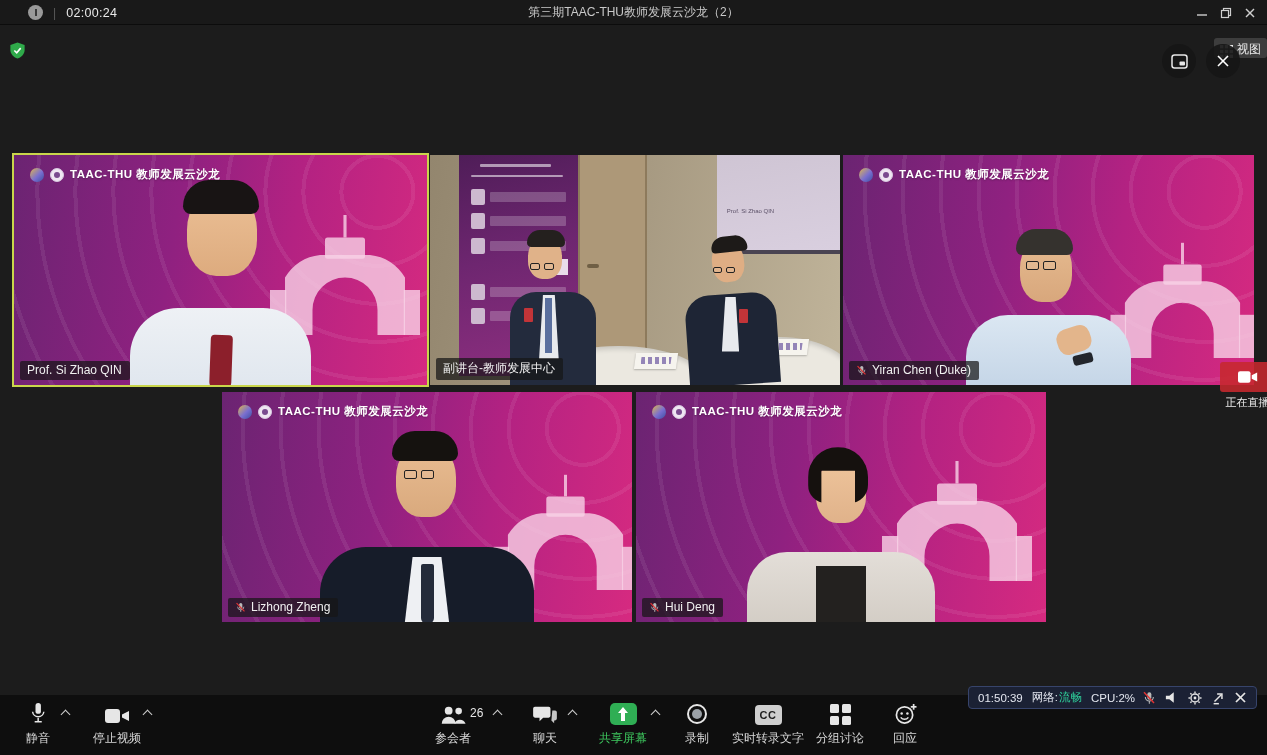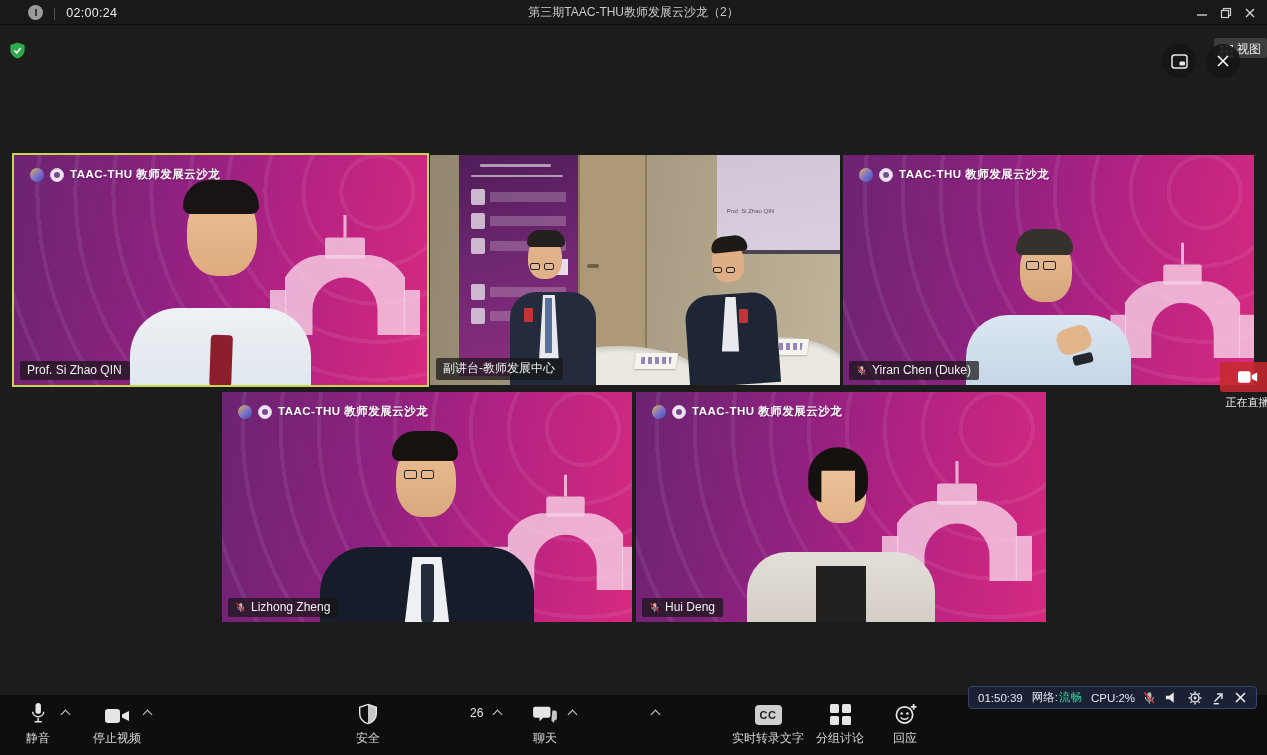--- a/index.html
+++ b/index.html
@@ -369,47 +369,68 @@
       <span class="ic">
         <svg width="26" height="18" viewBox="0 0 26 18">
             <rect x="1" y="2" width="15" height="14" rx="3" fill="#e6e6e6"></rect>
             <path d="M18 7.5 L25 4 v10 L18 10.5z" fill="#e6e6e6"></path>
           </svg>
       </span>
       <span class="lb">停止视频</span>
     </div>
     <span class="chev" style="left:144px"></span>
 
-    <div class="tbtn" style="left:368px">
-      <span class="ic">
-        <svg width="20" height="22" viewBox="0 0 24 26">
-            <path d="M12 1.5l10 3.5v7c0 6.3-4.3 10.8-10 12.5C6.3 22.8 2 18.3 2 12v-7z" fill="none" stroke="#e6e6e6" stroke-width="1.7"></path>
-            <path d="M12 1.5l10 3.5v7c0 6.3-4.3 10.8-10 12.5z" fill="#e6e6e6" opacity=".85"></path>
-          </svg>
-      </span>
-      <span class="lb">安全</span>
-    </div>
-
+
+    <div class="tbtn" style="left:453px">
+      <span class="ic">
+        <svg width="26" height="20" viewBox="0 0 30 22">
+            <circle cx="10" cy="6" r="4.5" fill="#e6e6e6"></circle>
+            <path d="M2 21 a8 8 0 0 1 16 0z" fill="#e6e6e6"></path>
+            <circle cx="21.5" cy="6.5" r="3.8" fill="#e6e6e6"></circle>
+            <path d="M16.5 21 a7 7 0 0 1 13 0z" fill="#e6e6e6"></path>
+          </svg>
+      </span>
+      <span class="lb">参会者</span>
+    </div>
     <span class="count" style="left:470px">26</span>
     <span class="chev" style="left:494px"></span>
 
     <div class="tbtn" style="left:545px">
       <span class="ic">
         <svg width="24" height="21" viewBox="0 0 26 23">
             <path d="M2 3 h15 a2 2 0 0 1 2 2 v8 a2 2 0 0 1 -2 2 h-6 l-4 4 v-4 H2 a2 2 0 0 1 -2 -2 V5 a2 2 0 0 1 2 -2z" fill="#e6e6e6"></path>
             <path d="M21 7 h3 a2 2 0 0 1 2 2 v7 a2 2 0 0 1 -2 2 h-1 v3 l-3 -3" fill="#e6e6e6" opacity=".85"></path>
           </svg>
       </span>
       <span class="lb">聊天</span>
     </div>
 
     <span class="chev" style="left:569px"></span>
 
+    <div class="tbtn" style="left:623px">
+      <span class="ic">
+        <span class="share-ic">
+          <svg width="12" height="14" viewBox="0 0 12 14">
+              <path d="M6 0 L11 6 H8 v8 H4 V6 H1z" fill="#fff"></path>
+            </svg>
+        </span>
+      </span>
+      <span class="lb share-lb">共享屏幕</span>
+    </div>
     <span class="chev" style="left:652px"></span>
 
+    <div class="tbtn" style="left:697px">
+      <span class="ic">
+        <svg width="22" height="22" viewBox="0 0 22 22">
+            <circle cx="11" cy="11" r="9" fill="none" stroke="#e6e6e6" stroke-width="2"></circle>
+            <circle cx="11" cy="11" r="5" fill="#9aa0a6"></circle>
+          </svg>
+      </span>
+      <span class="lb">录制</span>
+    </div>
 
     <div class="tbtn" style="left:768px">
       <span class="ic">
           <span class="cc-ic">CC</span>
         </span>
       <span class="lb">实时转录文字</span>
     </div>
 
     <div class="tbtn" style="left:840px">
       <span class="ic">

